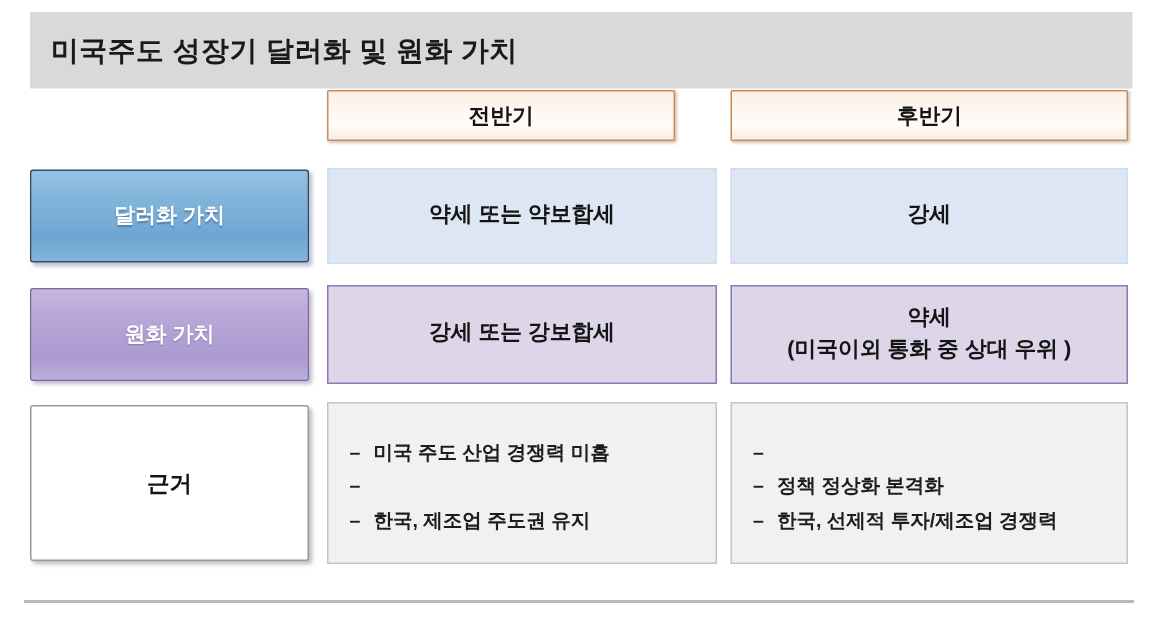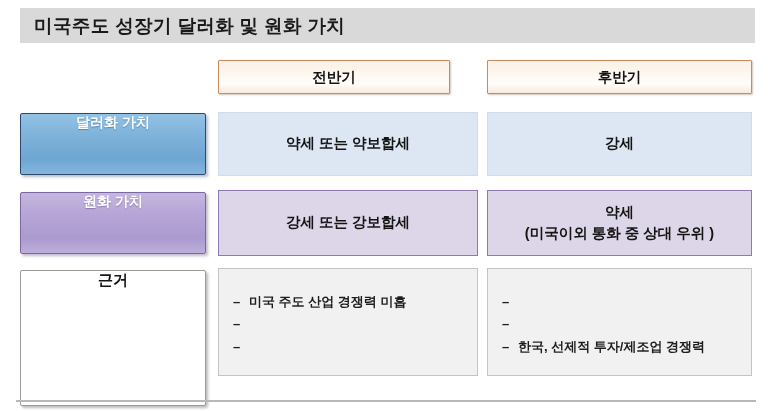--- a/index.html
+++ b/index.html
@@ -22,21 +22,21 @@
     height: 411px;
     background: #ffffff;
   }
 
   
   .title-banner {
     position: absolute;
     left: 20px;
     top: 8px;
     width: 735px;
-    height: 35px;
+    height: 51px;
     background: #d9d9d9;
     display: flex;
     align-items: center;
     box-sizing: border-box;
     padding-left: 14px;
   }
   .title-text {
     font-size: 18.5px;
     font-weight: bold;
     color: #1a1a1a;
@@ -66,20 +66,21 @@
   .col-head.col-a { left: 218px; width: 232px; }
   .col-head.col-b { left: 487px; width: 265px; }
 
   
   .row-label {
     position: absolute;
     left: 20px;
     width: 186px;
     box-sizing: border-box;
     display: flex;
+    align-items: center;
     justify-content: center;
     border-radius: 2px;
   }
   .row-label .row-label-text {
     font-size: 14px;
     font-weight: bold;
   }
 
   .row-label.blue {
     top: 113px;
@@ -94,21 +95,21 @@
     top: 192px;
     height: 62px;
     border: 1.5px solid #7a68a0;
     background: linear-gradient(to bottom, #c5b6e0 0%, #b6a5d6 35%, #ab9ace 75%, #bdaedb 100%);
     box-shadow: 2px 2px 3px rgba(110,100,140,0.45);
   }
   .row-label.purple .row-label-text { color: #ffffff; text-shadow: 0 1px 1px rgba(80,65,115,0.45); }
 
   .row-label.white {
     top: 270px;
-    height: 136px;
+    height: 104px;
     border: 1.5px solid #9a9a9a;
     background: #ffffff;
     box-shadow: 2px 2px 3px rgba(120,120,120,0.5);
   }
   .row-label.white .row-label-text { color: #141414; font-size: 15px; }
 
   
   .cell {
     position: absolute;
     box-sizing: border-box;
@@ -227,30 +228,32 @@
     <ul class="bullets">
       <li>
         <span class="dash">–</span>
         <span>미국 주도 산업 경쟁력 미흡</span>
       </li>
       <li>
         <span class="dash">–</span>
       </li>
       <li>
         <span class="dash">–</span>
+        <span>한국, 제조업 주도권 유지</span>
       </li>
     </ul>
   </div>
   <div class="cell c-b r-basis">
     <ul class="bullets">
       <li>
         <span class="dash">–</span>
       </li>
       <li>
         <span class="dash">–</span>
+        <span>정책 정상화 본격화</span>
       </li>
       <li>
         <span class="dash">–</span>
         <span>한국, 선제적 투자/제조업 경쟁력</span>
       </li>
     </ul>
   </div>
 
   <div class="bottom-rule"></div>
 

